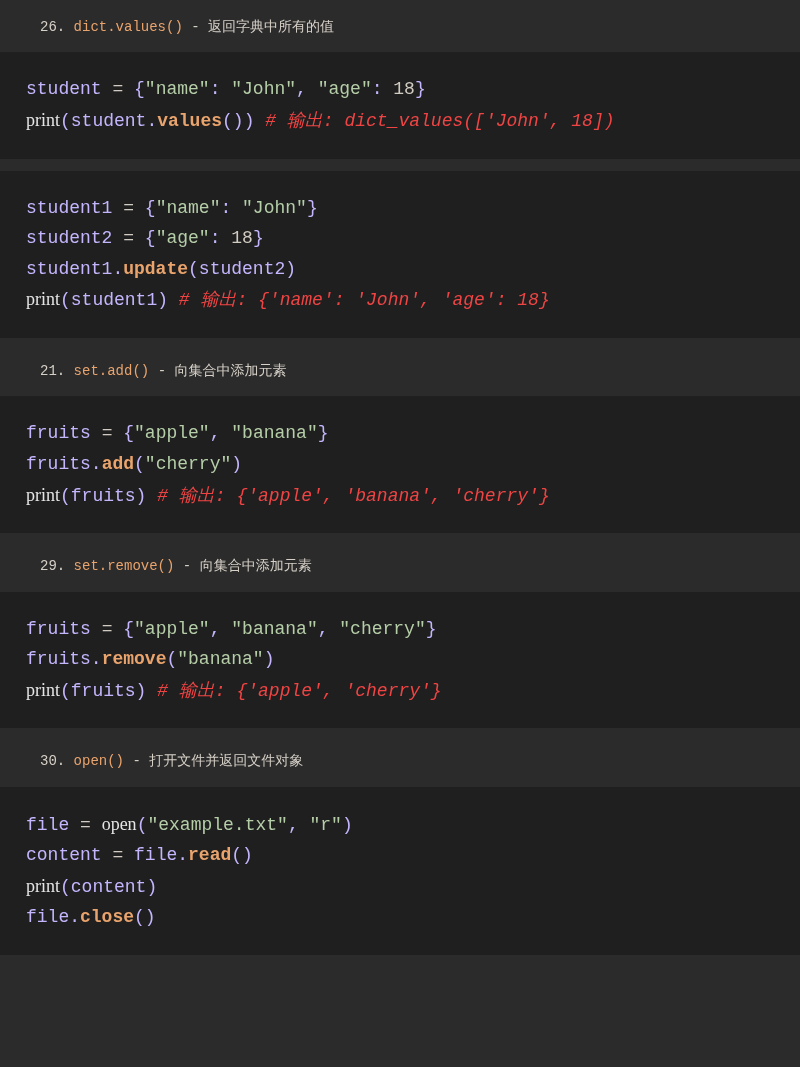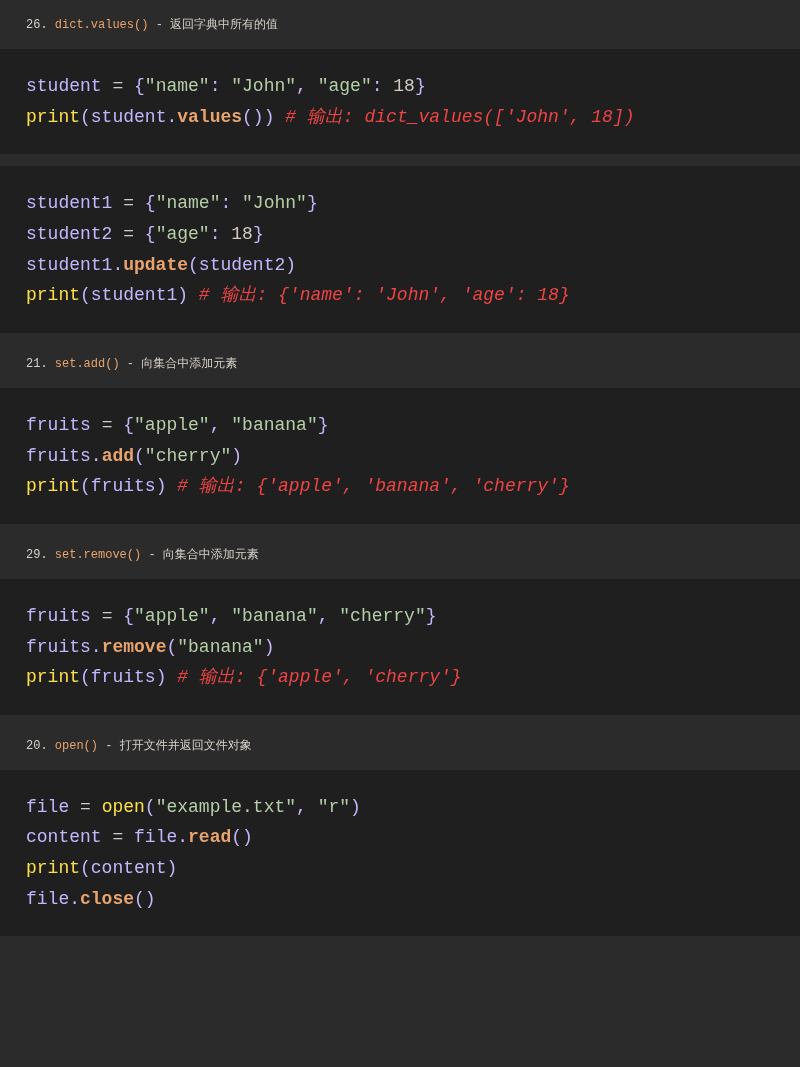--- a/index.html
+++ b/index.html
@@ -9,41 +9,41 @@
     font-family: "Consolas", "Monaco", "Courier New", monospace;
     font-size: 18px;
     line-height: 1.6;
     color: #ccc6bd;
     width: 800px;
   }
   .section {
     padding: 6px 0;
   }
   .heading {
-    padding: 10px 26px 14px 26px;
+    padding: 10px 26px 14px 40px;
     color: #d6d0c7;
-    font-size: 12px;
+    font-size: 14px;
   }
   .heading .num { color: #d6d0c7; }
   .heading .fn  { color: #e9a36c; }
   .heading .desc{ color: #d6d0c7; }
   .code-block {
     background: #1f1f1f;
     padding: 22px 26px;
     font-size: 18px;
     line-height: 1.7;
     white-space: pre;
     overflow-x: auto;
   }
   .c-plain   { color: #c4b5fd; }
   .c-op      { color: #d1cbc2; }
   .c-str     { color: #b5cea8; }
   .c-num     { color: #d1cbc2; }
   .c-func    { color: #e9a36c; font-weight: bold; }
-  .c-builtin { color: #fde047; }
+  .c-builtin { color: #e5e5e5; font-family: Liberation Serif, serif; }
   .c-comment { color: #ef4444; font-style: italic; }
 </style>
 </head>
 <body>
 
 <div id="root">
     <div class="section">
       <div class="heading"><span class="num">26. </span><span class="fn">dict.values()</span><span class="desc"> - 返回字典中所有的值</span></div>
       <div class="code-block"><div><span class="c-plain">student </span><span class="c-op">= </span><span class="c-plain">{</span><span class="c-str">"name"</span><span class="c-plain">: </span><span class="c-str">"John"</span><span class="c-plain">, </span><span class="c-str">"age"</span><span class="c-plain">: </span><span class="c-num">18</span><span class="c-plain">}</span></div><div><span class="c-builtin">print</span><span class="c-plain">(student.</span><span class="c-func">values</span><span class="c-plain">()) </span><span class="c-comment"># 输出: dict_values(['John', 18])</span></div></div>
     </div>
@@ -52,16 +52,16 @@
     </div>
     <div class="section">
       <div class="heading"><span class="num">21. </span><span class="fn">set.add()</span><span class="desc"> - 向集合中添加元素</span></div>
       <div class="code-block"><div><span class="c-plain">fruits </span><span class="c-op">= </span><span class="c-plain">{</span><span class="c-str">"apple"</span><span class="c-plain">, </span><span class="c-str">"banana"</span><span class="c-plain">}</span></div><div><span class="c-plain">fruits.</span><span class="c-func">add</span><span class="c-plain">(</span><span class="c-str">"cherry"</span><span class="c-plain">)</span></div><div><span class="c-builtin">print</span><span class="c-plain">(fruits) </span><span class="c-comment"># 输出: {'apple', 'banana', 'cherry'}</span></div></div>
     </div>
     <div class="section">
       <div class="heading"><span class="num">29. </span><span class="fn">set.remove()</span><span class="desc"> - 向集合中添加元素</span></div>
       <div class="code-block"><div><span class="c-plain">fruits </span><span class="c-op">= </span><span class="c-plain">{</span><span class="c-str">"apple"</span><span class="c-plain">, </span><span class="c-str">"banana"</span><span class="c-plain">, </span><span class="c-str">"cherry"</span><span class="c-plain">}</span></div><div><span class="c-plain">fruits.</span><span class="c-func">remove</span><span class="c-plain">(</span><span class="c-str">"banana"</span><span class="c-plain">)</span></div><div><span class="c-builtin">print</span><span class="c-plain">(fruits) </span><span class="c-comment"># 输出: {'apple', 'cherry'}</span></div></div>
     </div>
     <div class="section">
-      <div class="heading"><span class="num">20. </span><span class="fn">open()</span><span class="desc"> - 打开文件并返回文件对象</span></div>
+      <div class="heading"><span class="num">30. </span><span class="fn">open()</span><span class="desc"> - 打开文件并返回文件对象</span></div>
       <div class="code-block"><div><span class="c-plain">file </span><span class="c-op">= </span><span class="c-builtin">open</span><span class="c-plain">(</span><span class="c-str">"example.txt"</span><span class="c-plain">, </span><span class="c-str">"r"</span><span class="c-plain">)</span></div><div><span class="c-plain">content </span><span class="c-op">= </span><span class="c-plain">file.</span><span class="c-func">read</span><span class="c-plain">()</span></div><div><span class="c-builtin">print</span><span class="c-plain">(content)</span></div><div><span class="c-plain">file.</span><span class="c-func">close</span><span class="c-plain">()</span></div></div>
     </div>
   </div>
 
 </body></html>

